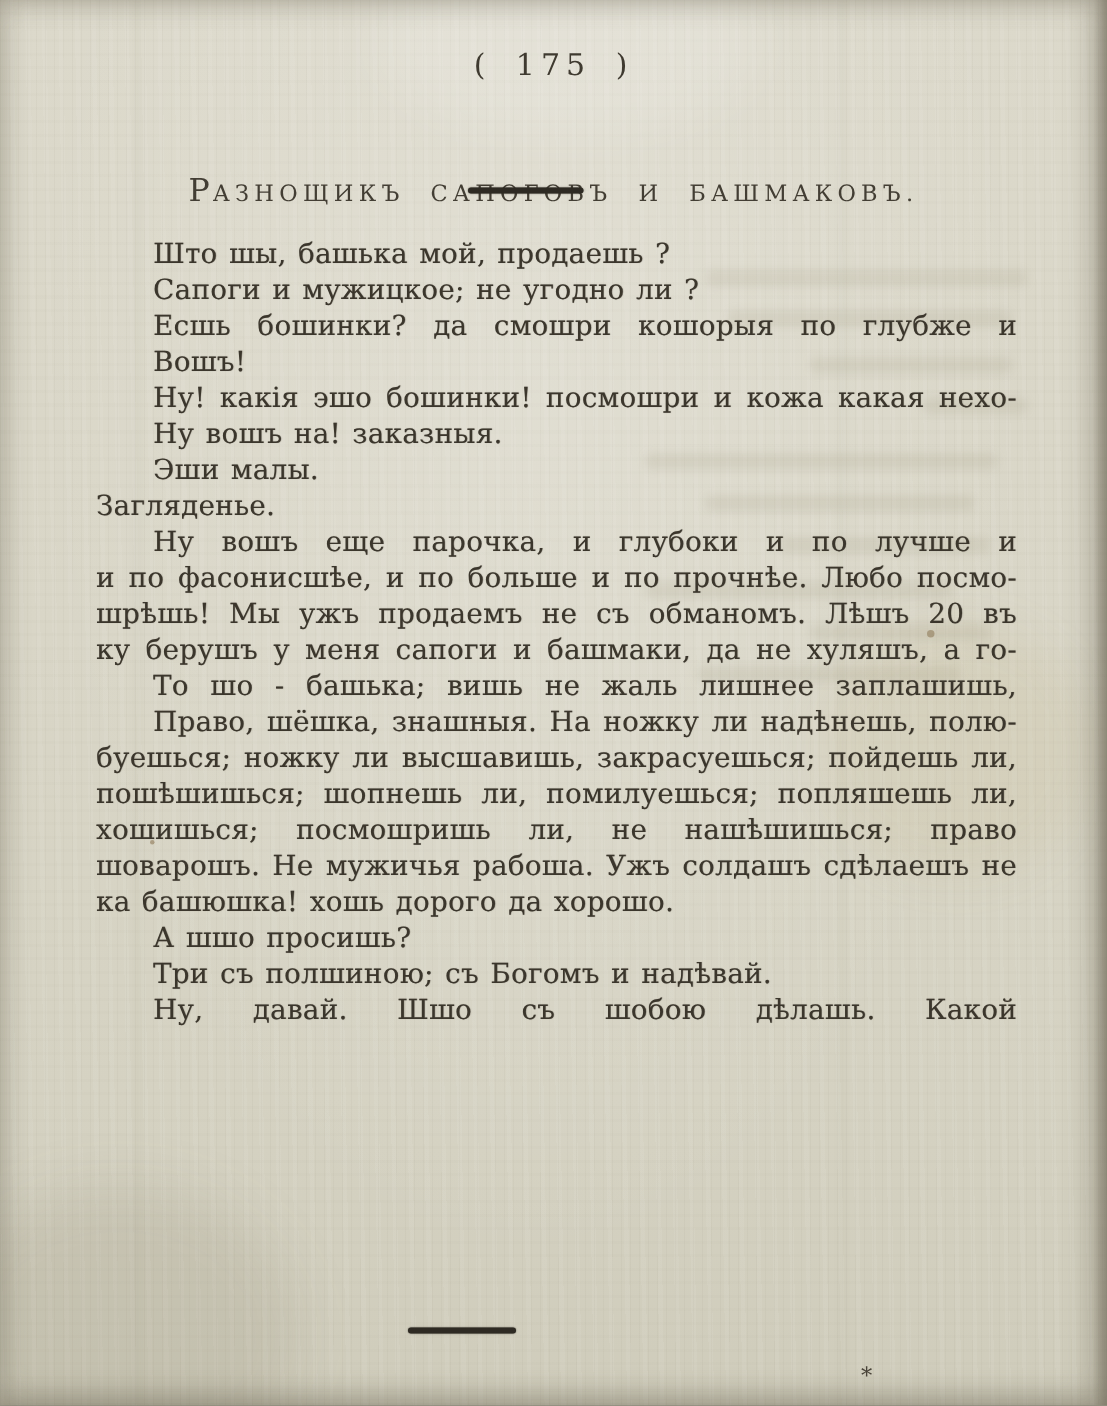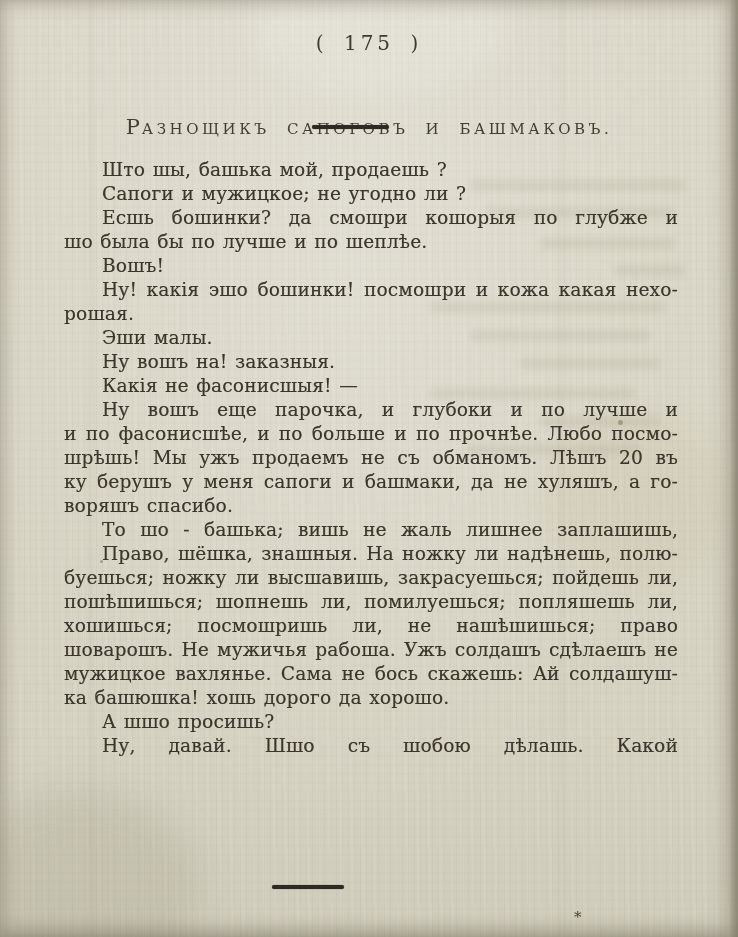--- a/index.html
+++ b/index.html
@@ -94,41 +94,38 @@
   <div class="folio">( 175 )</div>
 
   <div class="title"><span class="cap">Р</span><span>АЗНОЩИКЪ САПОГОВЪ И БАШМАКОВЪ.</span></div>
 
   <div class="rule rule-top"></div>
 
   <div class="body-text">
     <div class="line ind l">Што шы, башька мой, продаешь ?</div>
     <div class="line ind l">Сапоги и мужицкое; не угодно ли ?</div>
     <div class="line ind j">Есшь бошинки? да смошри кошорыя по глубже и байка-</div>
-    <div class="line l">шо была бы по лучше и по шеплѣе.</div>
     <div class="line ind l">Вошъ!</div>
     <div class="line ind j">Ну! какія эшо бошинки! посмошри и кожа какая нехо-</div>
-    <div class="line l">рошая.</div>
+    <div class="line ind l">Ну вошъ на! заказныя.</div>
     <div class="line ind l">Эши малы.</div>
-    <div class="line ind l">Ну вошъ на! заказныя.</div>
-    <div class="line ind l">Какія не фасонисшыя! —</div>
+    <div class="line l">Загляденье.</div>
     <div class="line ind j">Ну вошъ еще парочка, и глубоки и по лучше и пошеплѣе</div>
     <div class="line j">и по фасонисшѣе, и по больше и по прочнѣе. Любо посмо-</div>
     <div class="line j">шрѣшь! Мы ужъ продаемъ не съ обманомъ. Лѣшъ 20 въ пол-</div>
     <div class="line j">ку берушъ у меня сапоги и башмаки, да не хуляшъ, а го-</div>
-    <div class="line l">воряшъ спасибо.</div>
     <div class="line ind j">То шо - башька; вишь не жаль лишнее заплашишь, лишь</div>
     <div class="line ind j">Право, шёшка, знашныя. На ножку ли надѣнешь, полю-</div>
     <div class="line j">буешься; ножку ли высшавишь, закрасуешься; пойдешь ли, раз-</div>
     <div class="line j">пошѣшишься; шопнешь ли, помилуешься; попляшешь ли, разо-</div>
     <div class="line j">хошишься; посмошришь ли, не нашѣшишься; право скажешь</div>
     <div class="line j">шоварошъ. Не мужичья рабоша. Ужъ солдашъ сдѣлаешъ не</div>
-    <div class="line j">мужицкое вахлянье. Сама не бось скажешь: Ай солдашуш-</div>
     <div class="line l">ка башюшка! хошь дорого да хорошо.</div>
     <div class="line ind l">А шшо просишь?</div>
+    <div class="line ind l">Три съ полшиною; съ Богомъ и надѣвай.</div>
     <div class="line ind j">Ну, давай. Шшо съ шобою дѣлашь. Какой неошвязчивой!</div>
   </div>
 
   <div class="rule rule-bottom"></div>
 
   <div class="asterisk">*</div>
 
   <div class="edge-right"></div>
   <div class="vignette"></div>
 </div>

